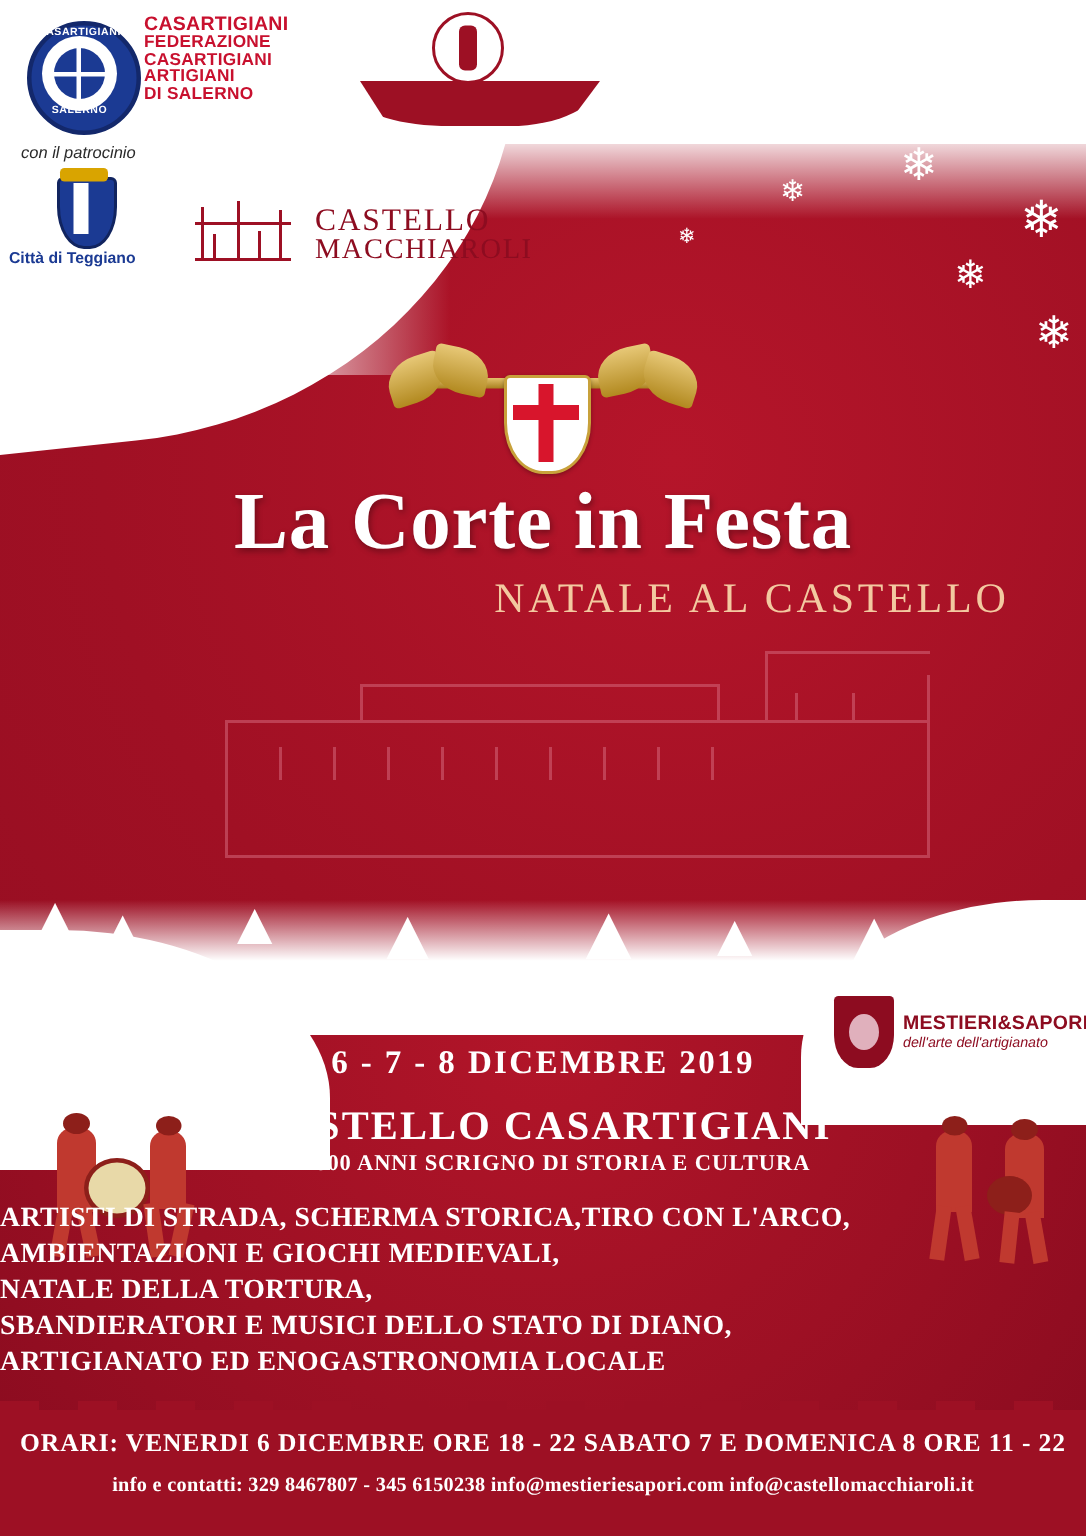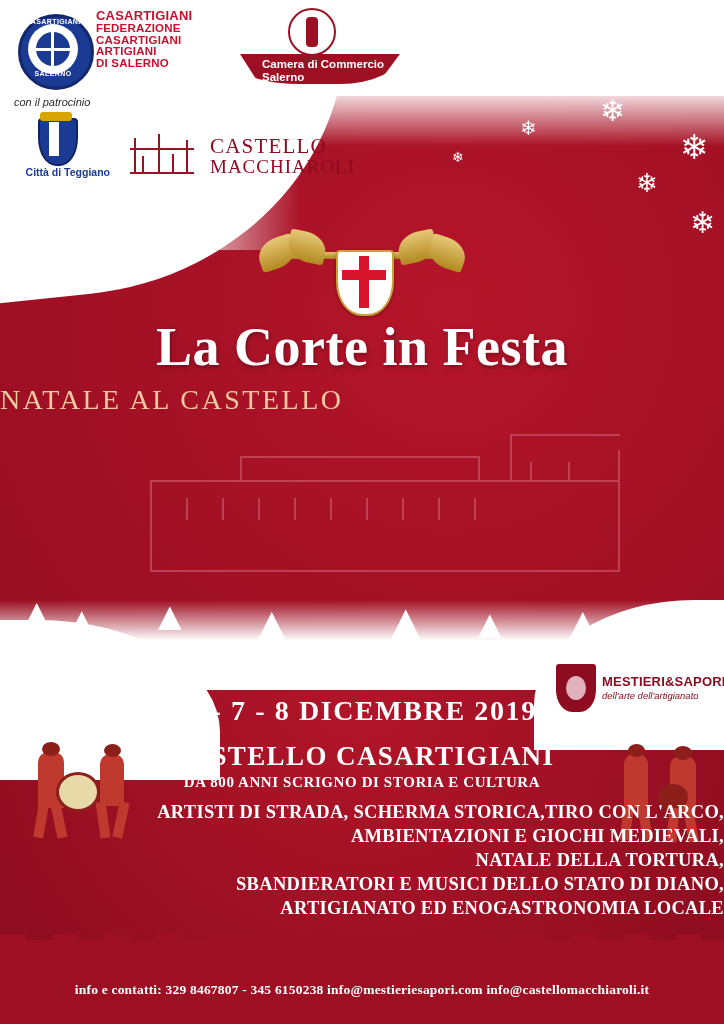--- a/index.html
+++ b/index.html
@@ -92,21 +92,21 @@
   .casartext .big{font-size:13px;display:block;margin-bottom:1px;}
   .patrocinio{position:absolute;left:14px;top:96px;color:#2a2a2a;font-size:11px;font-style:italic;}
   .teggiano-crest{position:absolute;left:38px;top:112px;width:36px;height:52px;}
   .crest-shield{
     position:absolute;left:0;top:6px;width:36px;height:44px;
     background:#1b3a93;border:2px solid #11245f;
     border-radius:4px 4px 18px 18px / 4px 4px 28px 28px;
   }
   .crest-band{position:absolute;left:11px;top:10px;width:10px;height:34px;background:#ffffff;}
   .crest-gold{position:absolute;left:2px;top:0;width:32px;height:9px;background:#d9a400;border-radius:3px;}
-  .teggiano-label{position:absolute;left:6px;top:166px;width:104px;text-align:right;color:#1b3a93;font-size:10.5px;font-weight:bold;}
+  .teggiano-label{position:absolute;left:6px;top:166px;width:104px;text-align:left;color:#1b3a93;font-size:10.5px;font-weight:bold;}
 
   .camera{position:absolute;left:240px;top:8px;width:180px;height:84px;}
   .cam-seal{
     position:absolute;left:48px;top:0;width:44px;height:44px;border-radius:50%;
     border:2px solid #9d1024;background:#ffffff;
   }
   .cam-figure{position:absolute;left:16px;top:7px;width:12px;height:30px;background:#9d1024;border-radius:4px;}
   .cam-swoosh{
     position:absolute;left:0;top:46px;width:160px;height:30px;
     background:#9d1024;border-radius:0 0 80px 80px/0 0 40px 24px;
@@ -140,49 +140,50 @@
   .shield-v{position:absolute;left:21px;top:4px;width:10px;height:52px;background:#d8152c;}
   .shield-h{position:absolute;left:4px;top:18px;width:44px;height:10px;background:#d8152c;}
 
   .title{
     position:absolute;left:0;top:316px;width:724px;text-align:center;
     color:#ffffff;font-size:54px;font-weight:bold;
     font-family:"Liberation Serif", serif;letter-spacing:.5px;
     text-shadow:1px 2px 4px rgba(0,0,0,.35);
   }
   .subtitle{
-    position:absolute;left:0;top:384px;width:648px;text-align:left;
+    position:absolute;left:0;top:384px;width:648px;text-align:right;
     color:#f3c9a0;font-size:28px;letter-spacing:2.5px;
     font-family:"Liberation Serif", serif;
+    padding-left:25px;
   }
 
   
   .castle-art{position:absolute;left:90px;top:420px;width:560px;height:200px;opacity:.55;}
   .ca-l{position:absolute;background:#d4667a;}
 
   
   .info{position:absolute;left:0;top:660px;width:724px;text-align:center;}
   .place{
     color:#ffffff;font-size:29px;font-weight:bold;letter-spacing:1.6px;
     font-family:"Liberation Serif", serif;
   }
   .dates{
-    color:#ffffff;font-size:28px;font-weight:bold;letter-spacing:1.6px;margin-top:2px;
+    color:#ffffff;font-size:22px;font-weight:bold;letter-spacing:1.6px;margin-top:2px;
     font-family:"Liberation Serif", serif;
   }
   .venue{
     color:#ffffff;font-size:27px;font-weight:bold;letter-spacing:1.4px;margin-top:14px;
     font-family:"Liberation Serif", serif;
   }
   .venue-sub{
     color:#ffffff;font-size:15px;font-weight:bold;letter-spacing:.6px;margin-top:2px;
     font-family:"Liberation Serif", serif;
   }
   .activities{
-    position:absolute;left:0;top:800px;width:724px;text-align:right;
+    position:absolute;left:0;top:800px;width:724px;text-align:left;
     color:#ffffff;font-size:18.5px;font-weight:bold;line-height:24px;letter-spacing:.3px;
     font-family:"Liberation Serif", serif;
   }
 
   .mestieri{position:absolute;left:556px;top:664px;width:150px;height:52px;}
   .me-shield{
     position:absolute;left:0;top:0;width:40px;height:48px;background:#8d0c20;
     border-radius:3px 3px 16px 16px / 3px 3px 22px 22px;
   }
   .me-grape{position:absolute;left:10px;top:12px;width:20px;height:24px;background:#e0b0bc;border-radius:50% 50% 50% 50%;}
@@ -281,24 +282,20 @@
       <div class="crest-band"></div>
       <div class="crest-gold"></div>
     </div>
     <div class="teggiano-label">Città di Teggiano</div>
 
     <div class="camera">
       <div class="cam-seal">
         <div class="cam-figure"></div>
       </div>
       <div class="cam-swoosh"></div>
-      <div class="cam-txt">
-        <div>Camera di Commercio</div>
-        <div>Salerno</div>
-      </div>
     </div>
 
     <div class="castello-logo">
       <div class="cl-mark">
         <div class="cl-line" style="left:2px;top:16px;width:64px;height:2px;"></div>
         <div class="cl-line" style="left:2px;top:40px;width:64px;height:2px;"></div>
         <div class="cl-line" style="left:6px;top:6px;width:2px;height:36px;"></div>
         <div class="cl-line" style="left:30px;top:2px;width:2px;height:40px;"></div>
         <div class="cl-line" style="left:58px;top:8px;width:2px;height:34px;"></div>
         <div class="cl-line" style="left:14px;top:24px;width:2px;height:18px;"></div>
@@ -389,15 +386,16 @@
   <div class="activities">
     <div>ARTISTI DI STRADA, SCHERMA STORICA,TIRO CON L'ARCO,</div>
     <div>AMBIENTAZIONI E GIOCHI MEDIEVALI,</div>
     <div>NATALE DELLA TORTURA,</div>
     <div>SBANDIERATORI E MUSICI DELLO STATO DI DIANO,</div>
     <div>ARTIGIANATO ED ENOGASTRONOMIA LOCALE</div>
   </div>
 
   <div class="bottom"></div>
   <div class="crenel"></div>
+  <div class="hours">ORARI: VENERDI 6 DICEMBRE ORE 18 - 22   SABATO  7  E  DOMENICA  8  ORE 11 - 22</div>
   <div class="contacts">info e contatti: 329 8467807 - 345 6150238  info@mestieriesapori.com  info@castellomacchiaroli.it</div>
 
 </div>
 
 </body></html>

